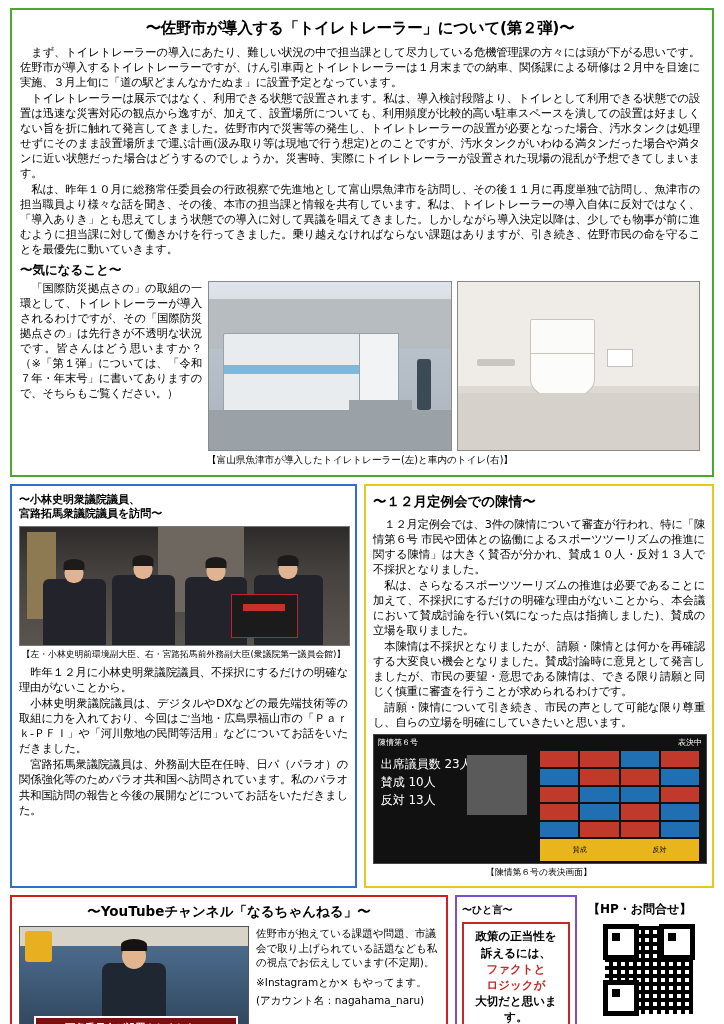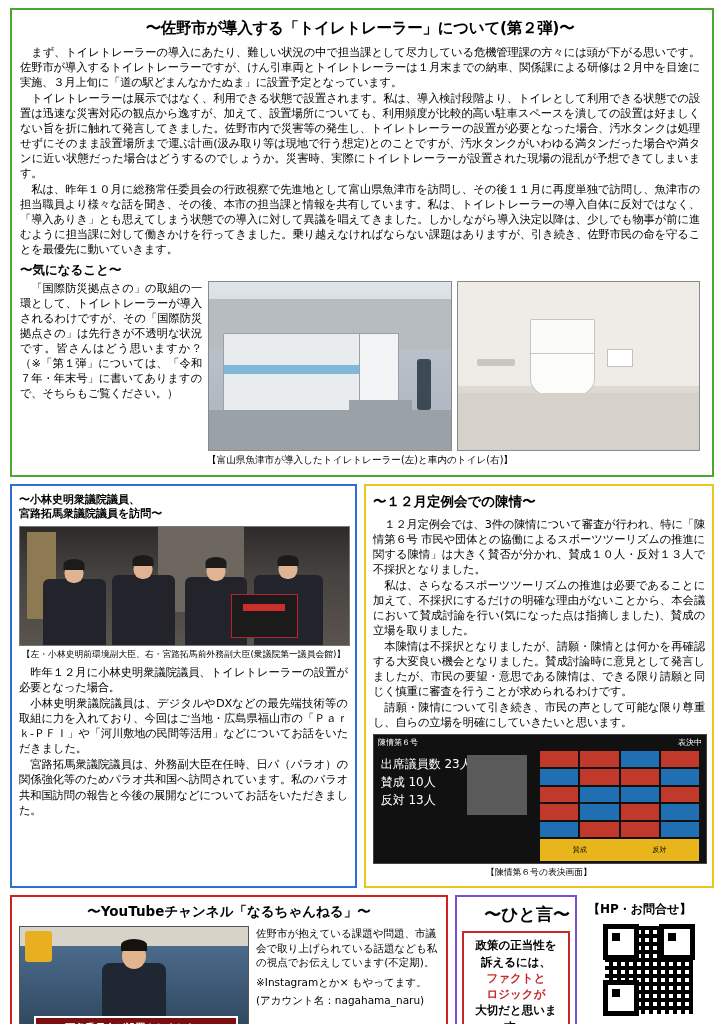--- a/index.html
+++ b/index.html
@@ -143,21 +143,21 @@
   .sec-red{
     width:438px;flex:none;border:2px solid #d02020;box-sizing:border-box;padding:4px 7px 6px 7px;
   }
   .sec-purple{
     width:122px;flex:none;border:2px solid #7a4fd0;box-sizing:border-box;padding:4px 5px 6px 5px;
   }
   .sec-hp{
     flex:1;box-sizing:border-box;padding:4px 4px 6px 4px;
   }
   .sec-red h2{font-size:13.5px;font-weight:bold;text-align:center;margin:2px 0 5px 0;}
-  .sec-purple h2{font-size:17px;font-weight:bold;text-align:right;margin:2px 0 5px 0;}
+  .sec-purple h2{font-size:10px;font-weight:bold;text-align:left;margin:2px 0 5px 0;}
   .sec-hp h2{font-size:12px;font-weight:bold;text-align:left;margin:2px 0 4px 0;}
 
   .yt-wrap{display:flex;gap:7px;}
   .yt-thumb{
     width:228px;height:118px;flex:none;background:#1a1a1a;position:relative;overflow:hidden;border:1px solid #555;
   }
   .yt-thumb .topbar{position:absolute;left:0;top:0;width:100%;height:16%;background:#d8d3c8;}
   .yt-thumb .logo{position:absolute;left:2%;top:3%;width:12%;height:26%;background:#e8b020;border-radius:3px;}
   .yt-thumb .bg{position:absolute;left:0;top:16%;width:100%;height:84%;background:linear-gradient(180deg,#4b6b8c,#2b3f54);}
   .yt-thumb .speaker{position:absolute;left:36%;top:30%;width:28%;height:52%;background:#1f2733;border-radius:8px 8px 0 0;}
@@ -261,21 +261,21 @@
           </div>
         <div class="p p4">
             <div class="head"></div>
             <div class="hair"></div>
           </div>
         <div class="jersey"></div>
       </div>
       <div class="cap-small">【左・小林史明前環境副大臣、右・宮路拓馬前外務副大臣(衆議院第一議員会館)】</div>
 
       <div class="body-txt" style="margin-top:4px">
-        <p class="indent">昨年１２月に小林史明衆議院議員、トイレトレーラーの設置が必要となった場合。</p>
+        <p class="indent">昨年１２月に小林史明衆議院議員、不採択にするだけの明確な理由がないことから。</p>
         <p class="indent">小林史明衆議院議員は、デジタルやDXなどの最先端技術等の取組に力を入れており、今回はご当地・広島県福山市の「Ｐａｒｋ-ＰＦＩ」や「河川敷地の民間等活用」などについてお話をいただきました。</p>
         <p class="indent">宮路拓馬衆議院議員は、外務副大臣在任時、日パ（パラオ）の関係強化等のためパラオ共和国へ訪問されています。私のパラオ共和国訪問の報告と今後の展開などについてお話をいただきました。</p>
       </div>
     </div>
 
     <div class="sec-yellow">
       <h2>〜１２月定例会での陳情〜</h2>
       <div class="body-txt">
         <p class="indent">１２月定例会では、3件の陳情について審査が行われ、特に「陳情第６号 市民や団体との協働によるスポーツツーリズムの推進に関する陳情」は大きく賛否が分かれ、賛成１０人・反対１３人で不採択となりました。</p>
         <p class="indent">私は、さらなるスポーツツーリズムの推進は必要であることに加えて、不採択にするだけの明確な理由がないことから、本会議において賛成討論を行い(気になった点は指摘しました)、賛成の立場を取りました。</p>

